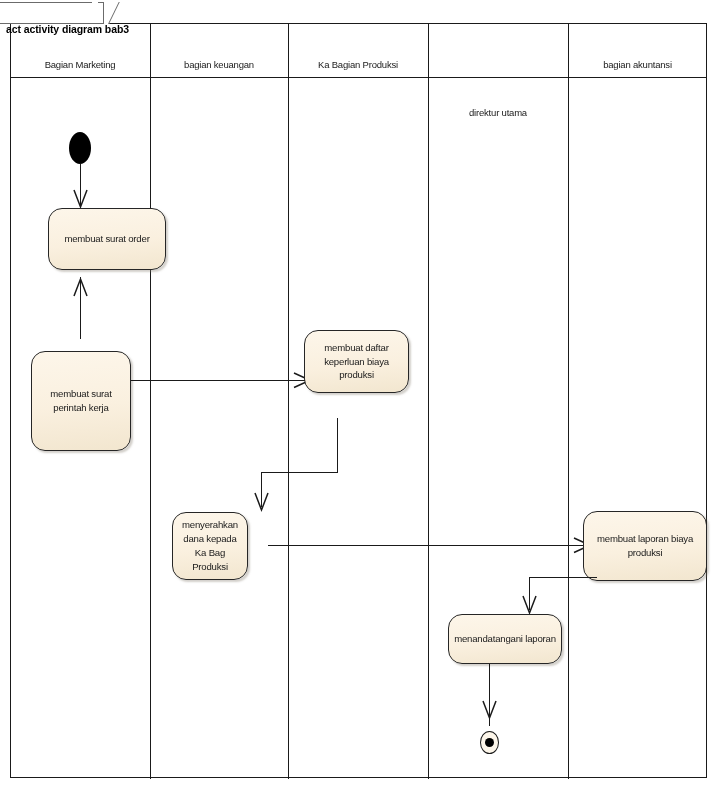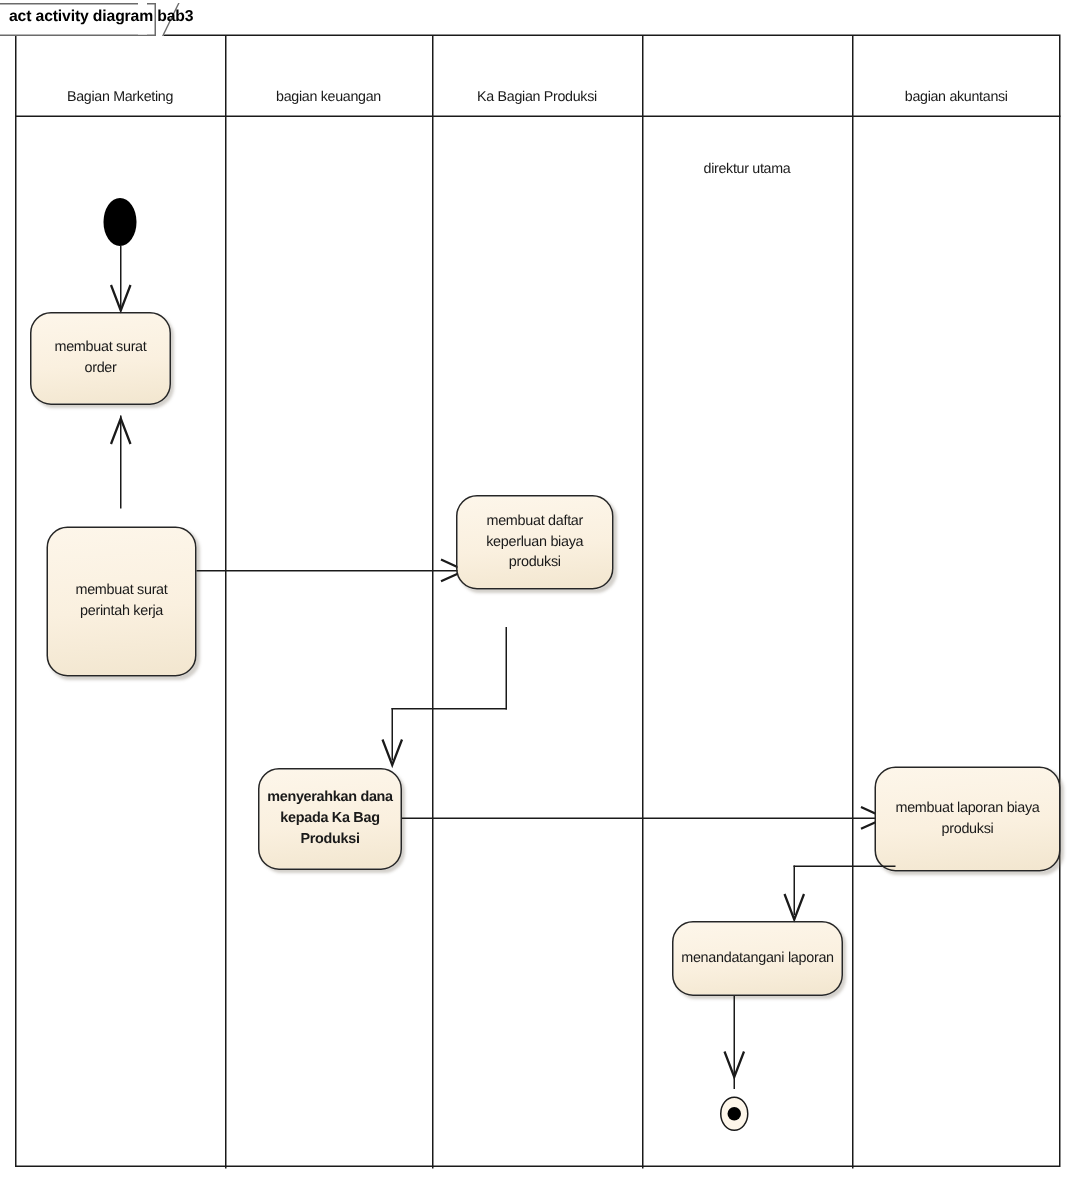--- a/index.html
+++ b/index.html
@@ -52,21 +52,21 @@
     left: 92px;
     top: 2px;
     width: 6px;
     height: 21px;
     background: #ffffff;
     z-index: 7;
   }
   .frame-title-text {
     position: absolute;
     left: 6px;
-    top: 5px;
+    top: 23px;
     font-size: 10.5px;
     font-weight: bold;
     color: #000000;
     white-space: nowrap;
     letter-spacing: -0.1px;
     z-index: 8;
   }
 
   
   .lane-frame {
@@ -188,21 +188,21 @@
   <div class="lane-label" style="left:428px; width:140px;margin-top:48px;">direktur utama</div>
   <div class="lane-label" style="left:568px; width:139px;">bagian akuntansi</div>
 
   <div class="start-node" style="left:69px; top:132px; width:22px; height:32px;"></div>
 
   <div class="edge-v" style="left:80px; top:164px; height:42px;"></div>
   <svg class="arrow" style="left:70px; top:186px; width:22px; height:26px;">
     <path d="M4 4 L10.5 21 L17 4"></path>
   </svg>
 
-  <div class="node" style="left:20px; top:208px; width:94px; height:62px;">
+  <div class="node" style="left:48px; top:208px; width:118px; height:62px;">
     <span>membuat surat order</span>
   </div>
 
   <div class="node" style="left:31px; top:351px; width:100px; height:100px;justify-content:center;">
     <span>membuat surat perintah kerja</span>
   </div>
 
   <div class="edge-v" style="left:80px; top:277px; height:62px;"></div>
   <svg class="arrow" style="left:70px; top:275px; width:22px; height:26px;">
     <path d="M4 21 L10.5 4 L17 21"></path>
@@ -217,21 +217,21 @@
     <span>membuat daftar keperluan biaya produksi</span>
   </div>
 
   <div class="edge-v" style="left:337px; top:418px; height:55px;"></div>
   <div class="edge-h" style="left:261px; top:472px; width:77px;"></div>
   <div class="edge-v" style="left:261px; top:472px; height:35px;"></div>
   <svg class="arrow" style="left:251px; top:489px; width:22px; height:26px;">
     <path d="M4 4 L10.5 21 L17 4"></path>
   </svg>
 
-  <div class="node" style="left:172px; top:512px; width:96px; height:68px;font-weight:bold;">
+  <div class="node" style="left:172px; top:512px; width:76px; height:68px;">
     <span>menyerahkan dana kepada Ka Bag Produksi</span>
   </div>
 
   <div class="edge-h" style="left:268px; top:545px; width:318px;"></div>
   <svg class="arrow" style="left:570px; top:535px; width:26px; height:22px;">
     <path d="M4 3 L20 10.3 L4 17.5"></path>
   </svg>
 
   <div class="node" style="left:583px; top:511px; width:124px; height:70px;">
     <span>membuat laporan biaya produksi</span>

